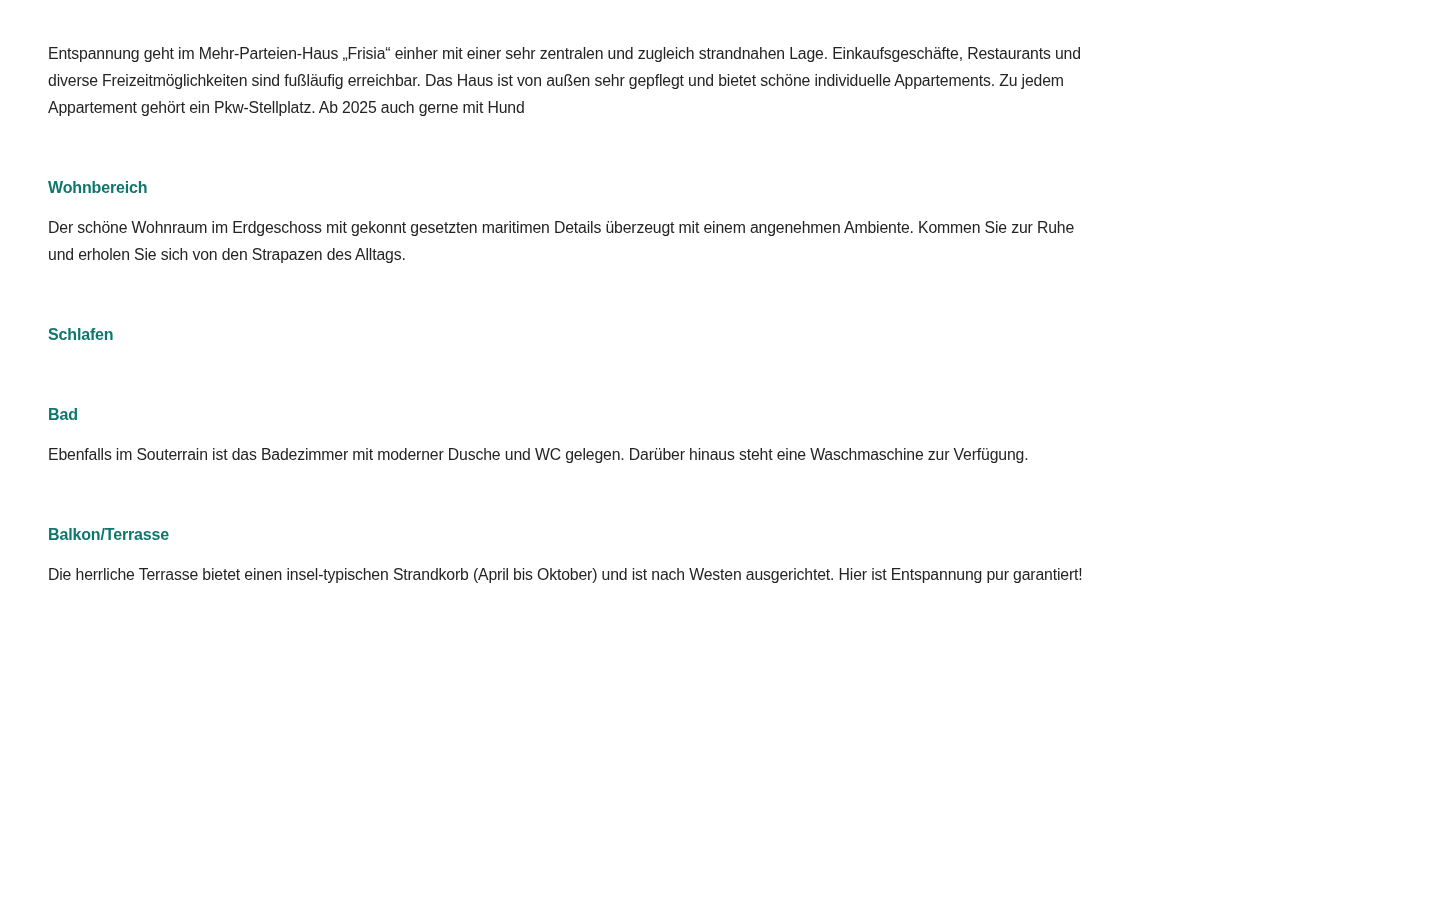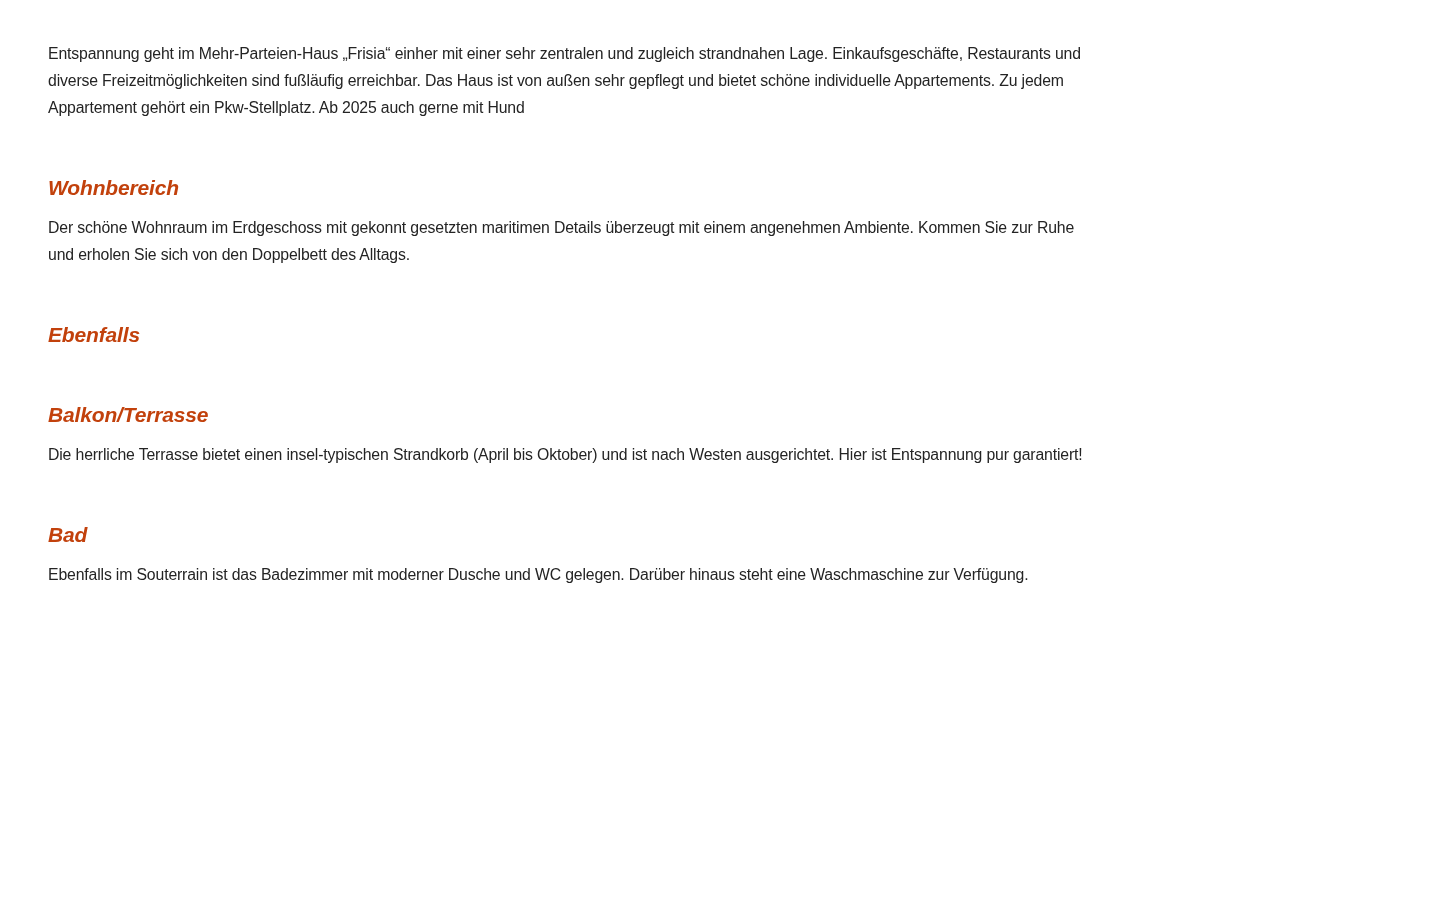--- a/index.html
+++ b/index.html
@@ -20,48 +20,47 @@
     line-height: 27px;
     letter-spacing: -0.15px;
   }
   .doc p {
     margin: 0;
   }
   .section {
     margin-top: 53px;
   }
   .section h2 {
-    font-size: 21px;
+    font-size: 16px;
     line-height: 27px;
     font-weight: 700;
     margin: 0 0 13px 0;
-    color: #c2410c;
-    font-style: italic;
+    color: #0f766e;
   }
 </style>
 </head>
 <body>
 
 <div class="doc">
 
   <p>Entspannung geht im Mehr-Parteien-Haus „Frisia“ einher mit einer sehr zentralen und zugleich strandnahen Lage. Einkaufsgeschäfte, Restaurants und diverse Freizeitmöglichkeiten sind fußläufig erreichbar. Das Haus ist von außen sehr gepflegt und bietet schöne individuelle Appartements. Zu jedem Appartement gehört ein Pkw-Stellplatz. Ab 2025 auch gerne mit Hund</p>
 
   <section class="section">
     <h2>Wohnbereich</h2>
-    <p>Der schöne Wohnraum im Erdgeschoss mit gekonnt gesetzten maritimen Details überzeugt mit einem angenehmen Ambiente. Kommen Sie zur Ruhe und erholen Sie sich von den Doppelbett des Alltags.</p>
+    <p>Der schöne Wohnraum im Erdgeschoss mit gekonnt gesetzten maritimen Details überzeugt mit einem angenehmen Ambiente. Kommen Sie zur Ruhe und erholen Sie sich von den Strapazen des Alltags.</p>
   </section>
 
 
   <section class="section">
-    <h2>Ebenfalls</h2>
+    <h2>Schlafen</h2>
+  </section>
+
+  <section class="section">
+    <h2>Bad</h2>
+    <p>Ebenfalls im Souterrain ist das Badezimmer mit moderner Dusche und WC gelegen. Darüber hinaus steht eine Waschmaschine zur Verfügung.</p>
   </section>
 
   <section class="section">
     <h2>Balkon/Terrasse</h2>
     <p>Die herrliche Terrasse bietet einen insel-typischen Strandkorb (April bis Oktober) und ist nach Westen ausgerichtet. Hier ist Entspannung pur garantiert!</p>
   </section>
 
-  <section class="section">
-    <h2>Bad</h2>
-    <p>Ebenfalls im Souterrain ist das Badezimmer mit moderner Dusche und WC gelegen. Darüber hinaus steht eine Waschmaschine zur Verfügung.</p>
-  </section>
-
 </div>
 
 </body></html>

